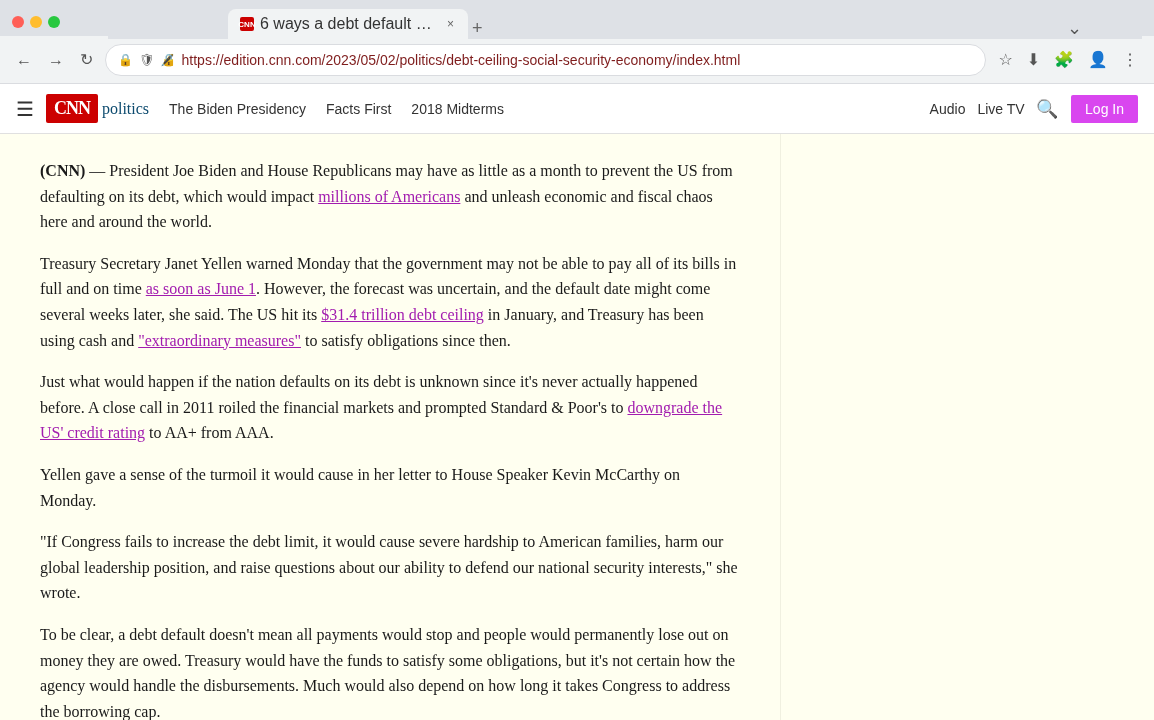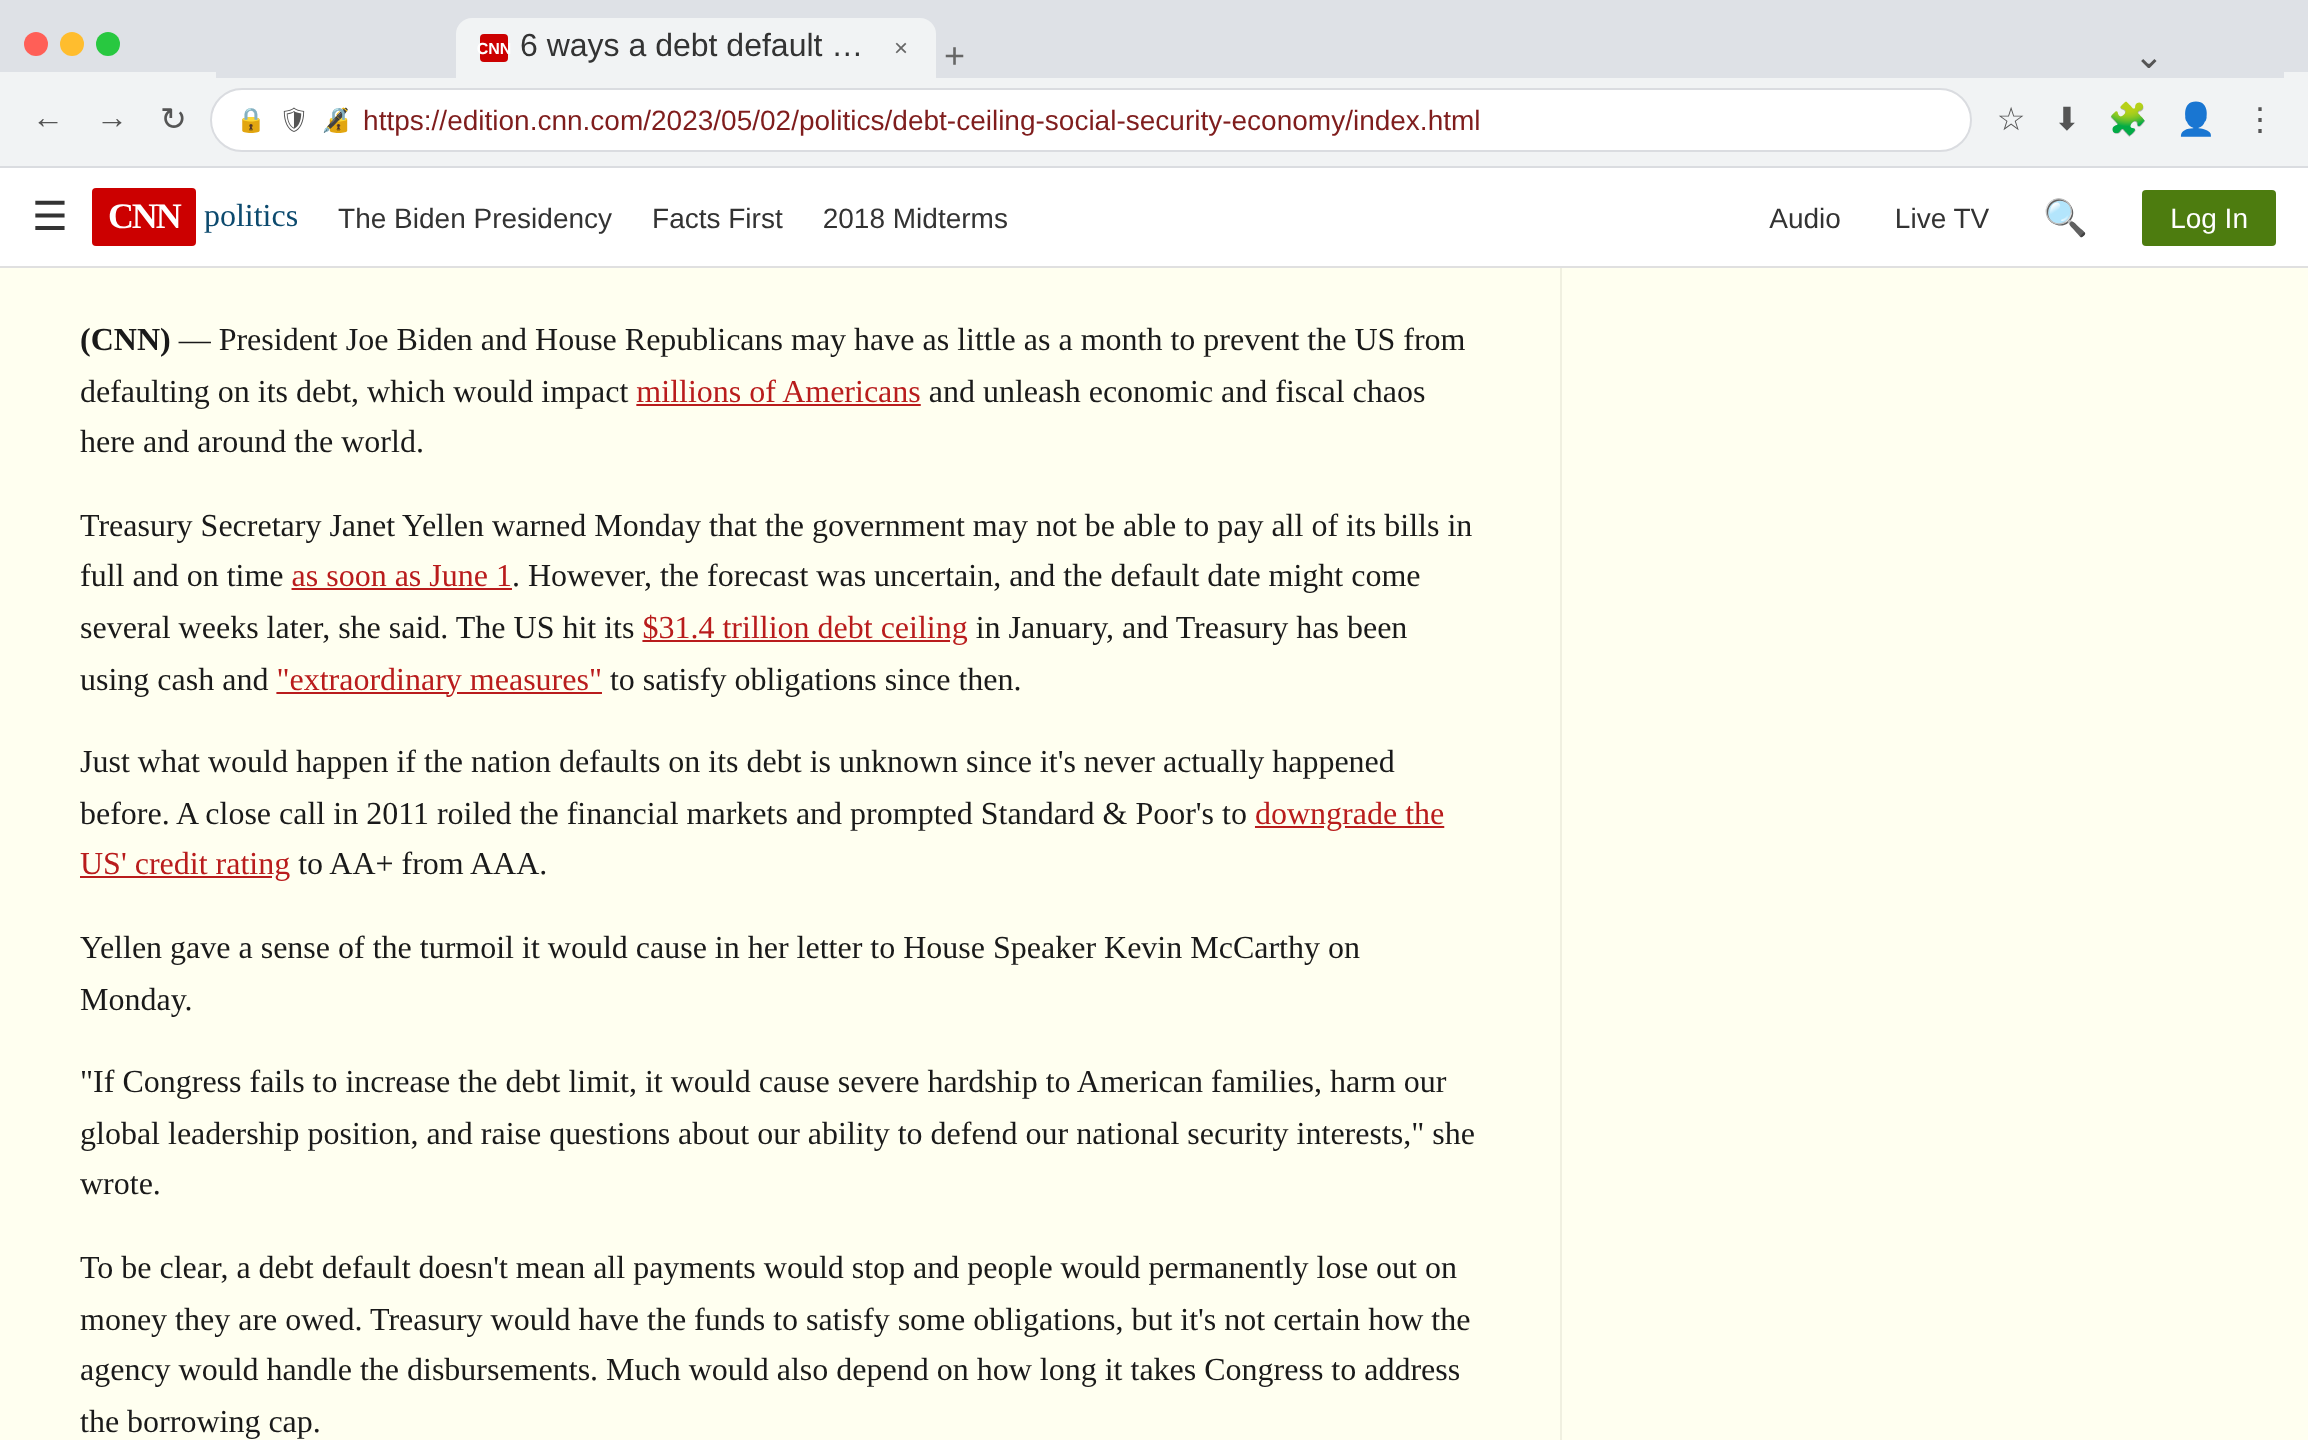--- a/index.html
+++ b/index.html
@@ -57,43 +57,43 @@
     }
     .hamburger { font-size: 20px; cursor: pointer; margin-right: 12px; color: #333; }
     .cnn-logo {
       background: #cc0000; color: white; font-size: 18px; font-weight: bold;
       padding: 4px 8px; border-radius: 2px; margin-right: 4px;
       font-family: Georgia, serif; letter-spacing: -1px;
     }
     .politics-label { font-size: 16px; color: #0c4a6e; font-weight: 400; margin-right: 20px; font-family: Georgia, serif; }
     .nav-links { display: flex; gap: 20px; align-items: center; flex: 1; }
     .nav-link { font-size: 14px; color: #333; text-decoration: none; cursor: pointer; }
-    .nav-right { display: flex; gap: 27px; align-items: center; margin-left: auto; }
+    .nav-right { display: flex; gap: 12px; align-items: center; margin-left: auto; }
     .nav-right-link { font-size: 14px; color: #333; cursor: pointer; text-decoration: none; }
     .login-btn {
-      background: #4d7c0f; color: white; border: none; padding: 6px 14px;
+      background: #d946ef; color: white; border: none; padding: 6px 14px;
       font-size: 14px; cursor: pointer; font-weight: 500; border-radius: 2px;
     }
     .search-icon-nav { font-size: 18px; color: #333; cursor: pointer; }
 
     
     .article-area {
       display: flex; background: #fffff0; min-height: 580px;
     }
     .article-content {
       max-width: 780px; padding: 24px 40px; flex: 1;
     }
     .sidebar { width: 300px; background: #fffff0; border-left: 1px solid #f0f0e0; }
 
     .article-text {
       font-size: 16px; line-height: 1.6; color: #1a1a1a;
       font-family: Georgia, 'Times New Roman', serif;
     }
     .article-text p { margin-bottom: 16px; }
-    .article-text a { color: #b91c1c; text-decoration: underline; }
+    .article-text a { color: #a21caf; text-decoration: underline; }
     .cnn-label { font-weight: bold; }
   </style>
 </head>
 <body>
 
 <div class="browser-frame">
 
   <div class="browser-titlebar">
     <div class="traffic-lights">
       <div class="traffic-light tl-red"></div>

